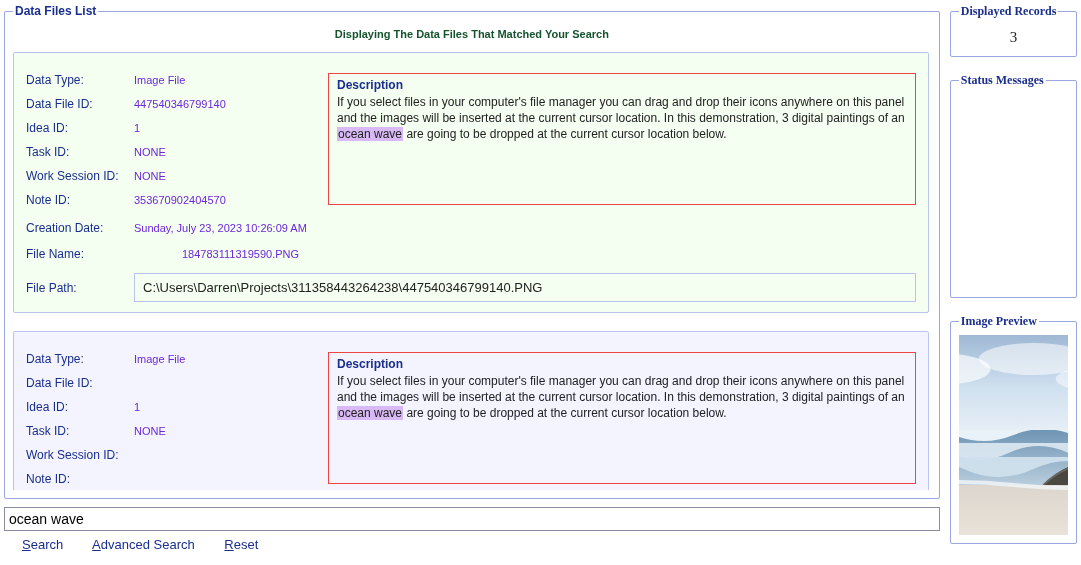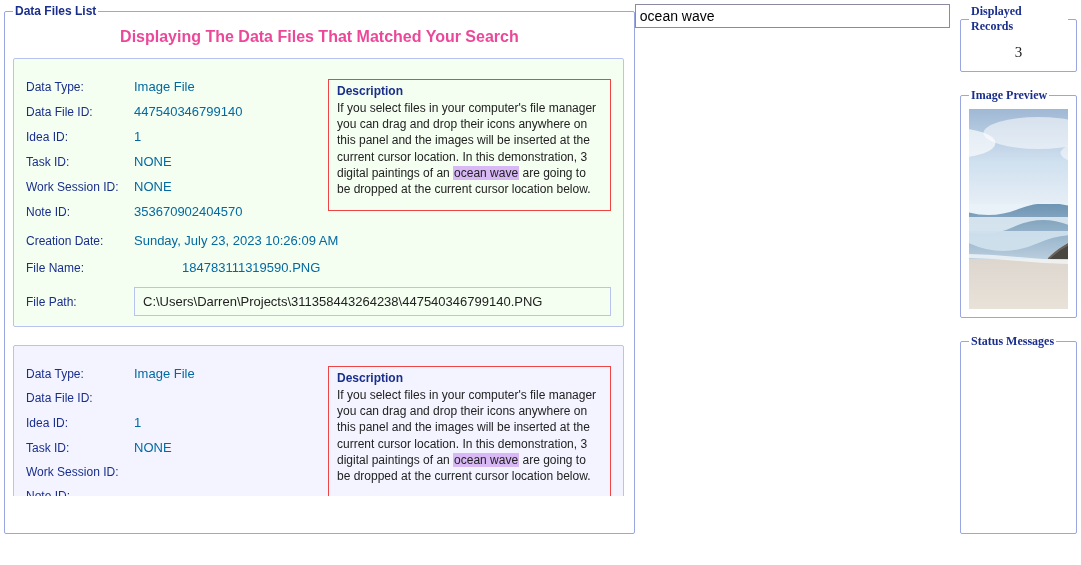--- a/index.html
+++ b/index.html
@@ -12,41 +12,41 @@
     color: #222;
     width: 1081px;
     height: 565px;
     overflow: hidden;
   }
   .layout {
     display: flex;
     gap: 10px;
     width: 100%;
   }
-  .left-col { flex: 1 1 auto; display: flex; flex-direction: row; }
+  .left-col { flex: 1 1 auto; display: flex; flex-direction: column; }
   .right-col { width: 258px; display: flex; flex-direction: column; gap: 8px; font-family: Liberation Serif, serif; }
 
   fieldset.panel {
     border: 1px solid #9aa6e0;
     border-radius: 2px;
     margin: 0 0 8px 0;
     padding: 6px 8px 8px 8px;
     position: relative;
   }
   fieldset.panel > legend {
     color: #1a2e8c;
     font-size: 12px;
     font-weight: bold;
     padding: 0 2px;
   }
 
   .list-title {
     text-align: center;
-    color: #ec4899;
-    font-size: 16px;
+    color: #14532d;
+    font-size: 11px;
     font-weight: 600;
     margin: 4px 0 12px 0;
   }
 
   .scroll-region {
     position: relative;
     height: 438px;
     overflow-y: scroll;
     padding-right: 2px;
   }
@@ -68,21 +68,21 @@
   }
   .kv-list { }
   .kv-row {
     display: grid;
     grid-template-columns: 108px 1fr;
     column-gap: 0px;
     margin-bottom: 10px;
     align-items: center;
   }
   .kv-row .k { color: #1a2e8c; font-size: 12px; }
-  .kv-row .v { color: #0369a1; font-size: 13px; }
+  .kv-row .v { color: #6d28d9; font-size: 11px; }
 
   .desc-box {
     border: 1px solid #ef4444;
     padding: 4px 8px 8px 8px;
     background: inherit;
     min-height: 132px;
   }
   .desc-box .desc-label {
     color: #1a2e8c;
     font-size: 12px;
@@ -251,26 +251,36 @@
               <div class="desc-label">Description</div>
               <div class="desc-text"><span>If you select files in your computer's file manager you can drag and drop their icons anywhere on this panel and the images will be inserted at the current cursor location. In this demonstration, 3 digital paintings of an </span><span class="highlight">ocean wave</span><span> are going to be dropped at the current cursor location below.</span></div>
             </div>
           </div>
         </div>
 
       </div>
     </fieldset>
 
     <input class="search-field" type="text" value="ocean wave" style="">
+    <div class="action-row">
+      <a href="#"><span class="mn">S</span><span>earch</span></a>
+      <a href="#"><span class="mn">A</span><span>dvanced Search</span></a>
+      <a href="#"><span class="mn">R</span><span>eset</span></a>
+    </div>
   </div>
 
   <div class="right-col">
     <fieldset class="panel">
       <legend>Displayed Records</legend>
       <div class="count-val">3</div>
+    </fieldset>
+
+    <fieldset class="panel status-pane">
+      <legend>Status Messages</legend>
+      <div></div>
     </fieldset>
 
     <fieldset class="panel">
       <legend>Image Preview</legend>
       <div class="preview-pane">
         <svg viewBox="0 0 240 200" width="100%" height="200" preserveAspectRatio="xMidYMid slice">
           <defs>
             <linearGradient id="sky" x1="0" y1="0" x2="0" y2="1">
               <stop offset="0%" stop-color="#9fb8d4"></stop>
               <stop offset="55%" stop-color="#cfe0ef"></stop>
@@ -293,19 +303,14 @@
           <path d="M0 100 Q 30 88 60 100 T 120 100 T 180 100 T 240 100 V 95 H0 Z" fill="#e9f2f8"></path>
           <path d="M0 118 Q 25 104 55 118 T 115 118 T 175 118 T 240 118 V 108 H0 Z" fill="#dce9f2" opacity="0.9"></path>
           <path d="M0 134 Q 35 118 70 134 T 140 134 T 210 134 T 240 134 V 122 H0 Z" fill="#cfe0ec" opacity="0.95"></path>
           <path d="M150 150 Q 180 118 215 132 Q 238 140 240 150 V 160 H 150 Z" fill="#4a4640"></path>
           <path d="M150 150 Q 178 122 212 134 Q 232 142 240 150" fill="none" stroke="#6a645c" stroke-width="2"></path>
           <rect x="0" y="150" width="240" height="50" fill="url(#sand)"></rect>
           <path d="M0 150 Q 60 144 120 150 T 240 150" fill="none" stroke="#f2f6f9" stroke-width="4" opacity="0.8"></path>
         </svg>
       </div>
     </fieldset>
-
-    <fieldset class="panel status-pane">
-      <legend>Status Messages</legend>
-      <div></div>
-    </fieldset>
   </div>
 </div>
 
 </body></html>

